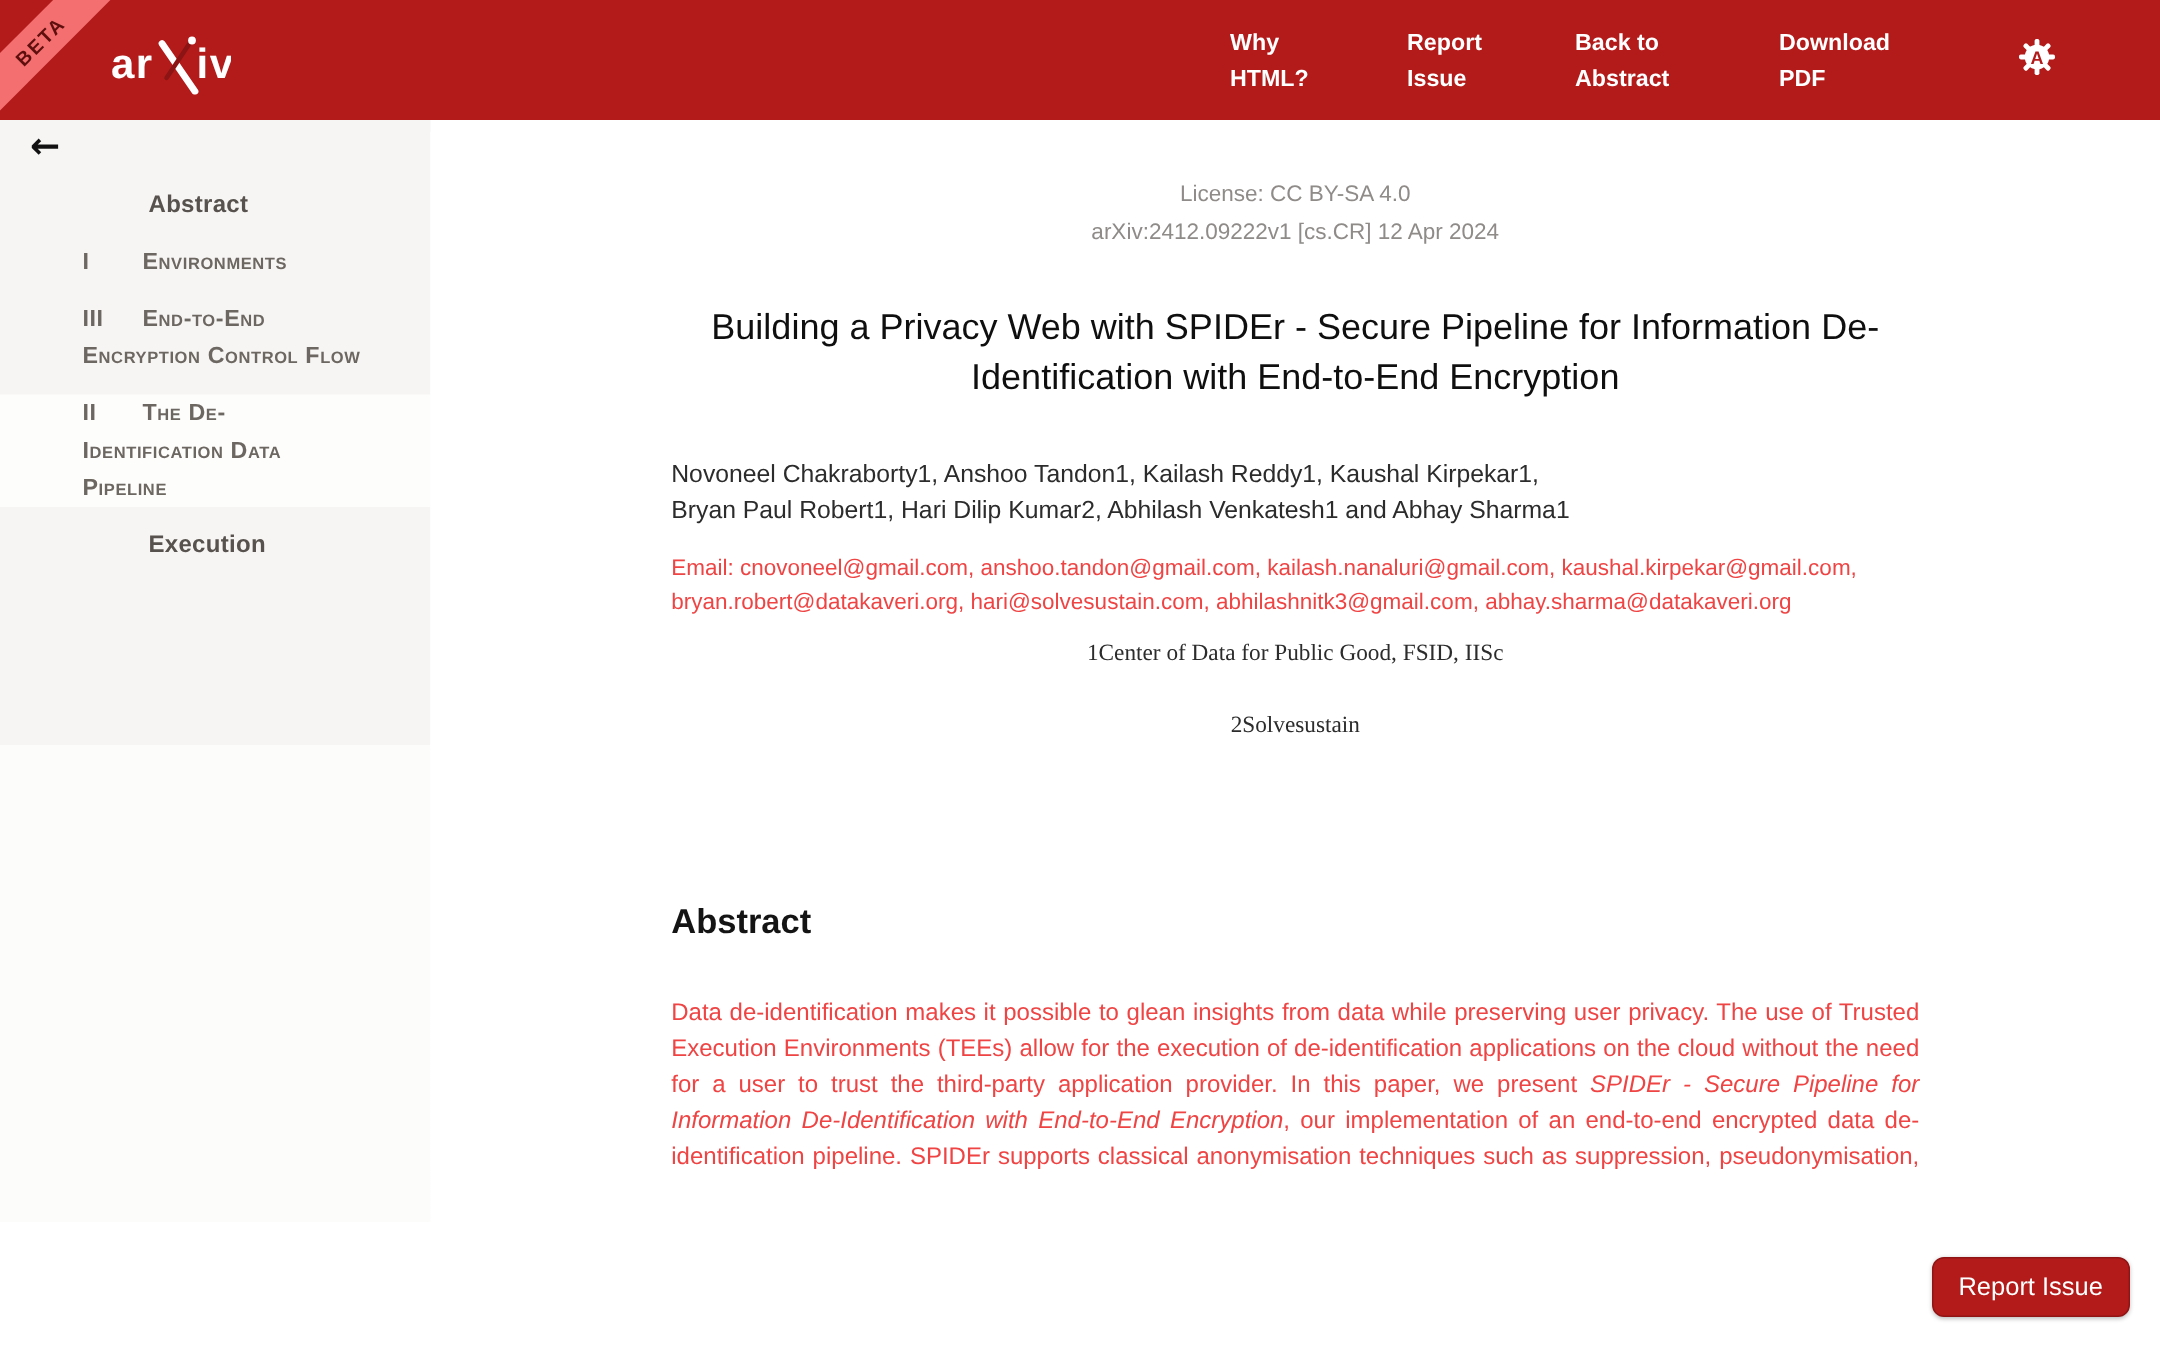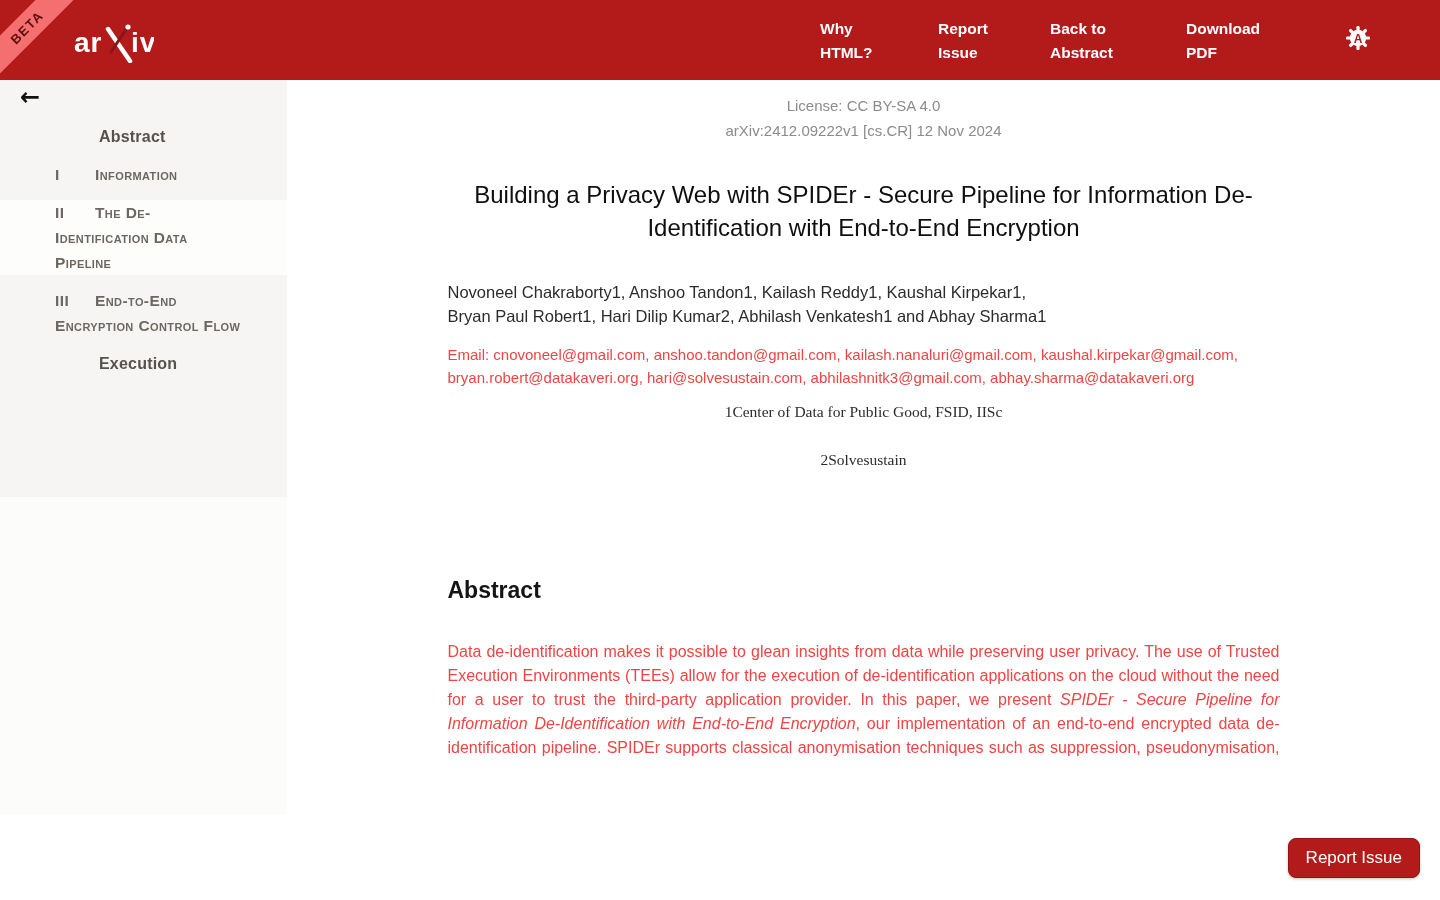--- a/index.html
+++ b/index.html
@@ -40,21 +40,21 @@
   .toc-item { display:block; cursor:pointer; margin-bottom:13px;
     font-size:15.5px; line-height:25px; color:#6d6761; font-weight:600;
     padding-left:55px; padding-right:46px; }
   .toc-item.plain { padding-left:99px; font-size:16px; color:#57524d;
     font-weight:700; letter-spacing:0.2px; }
   .toc-item.active { background:#fdfdfc; }
   .toc-num { display:inline-block; width:40px; }
   .toc-caps { font-variant:small-caps; letter-spacing:0.4px; }
 
   
-  .main { position:absolute; top:64px; left:287px; width:1153px; height:692px;
+  .main { position:absolute; top:88px; left:287px; width:1153px; height:692px;
     background:#ffffff; overflow:hidden; }
   .content { width:832px; margin:0 auto; }
   .license-line, .arxiv-line { text-align:center; color:#8e8b88; font-size:15px; }
   .license-line { margin-top:33px; }
   .arxiv-line { margin-top:8px; }
   .paper-title { margin-top:39px; text-align:center; font-size:24px;
     line-height:33px; font-weight:400; color:#0f0f0f; }
   .authors { margin-top:36px; font-size:16.5px;
     line-height:24px; color:#2c2c2c; }
   .emails { margin-top:16px; text-align:left; font-size:15px;
@@ -118,38 +118,38 @@
   </button>
 </div>
 
 <aside class="sidebar">
   <button class="back-btn">←</button>
   <nav class="toc">
     <a class="toc-item plain">
       <span>Abstract</span>
     </a>
     <a class="toc-item">
-      <span class="toc-num toc-caps">I</span><span class="toc-caps">Information</span>
+      <span class="toc-num toc-caps">I</span><span class="toc-caps">Environments</span>
+    </a>
+    <a class="toc-item">
+      <span class="toc-num toc-caps">III</span><span class="toc-caps">End-to-End Encryption Control Flow</span>
     </a>
     <a class="toc-item active">
       <span class="toc-num toc-caps">II</span><span class="toc-caps">The De-Identification Data Pipeline</span>
-    </a>
-    <a class="toc-item">
-      <span class="toc-num toc-caps">III</span><span class="toc-caps">End-to-End Encryption Control Flow</span>
     </a>
     <a class="toc-item plain">
       <span>Execution</span>
     </a>
   </nav>
 </aside>
 
 <main class="main">
   <div class="content">
     <div class="license-line">License: CC BY-SA 4.0</div>
-    <div class="arxiv-line">arXiv:2412.09222v1 [cs.CR] 12 Nov 2024</div>
+    <div class="arxiv-line">arXiv:2412.09222v1 [cs.CR] 12 Apr 2024</div>
 
     <h1 class="paper-title">Building a Privacy Web with SPIDEr - Secure Pipeline for Information De-Identification with End-to-End Encryption</h1>
 
     <div class="authors">
       <div>Novoneel Chakraborty1, Anshoo Tandon1, Kailash Reddy1, Kaushal Kirpekar1,</div>
       <div>Bryan Paul Robert1, Hari Dilip Kumar2, Abhilash Venkatesh1 and Abhay Sharma1</div>
     </div>
 
     <div class="emails">Email: cnovoneel@gmail.com, anshoo.tandon@gmail.com, kailash.nanaluri@gmail.com, kaushal.kirpekar@gmail.com, bryan.robert@datakaveri.org, hari@solvesustain.com, abhilashnitk3@gmail.com, abhay.sharma@datakaveri.org</div>
 

